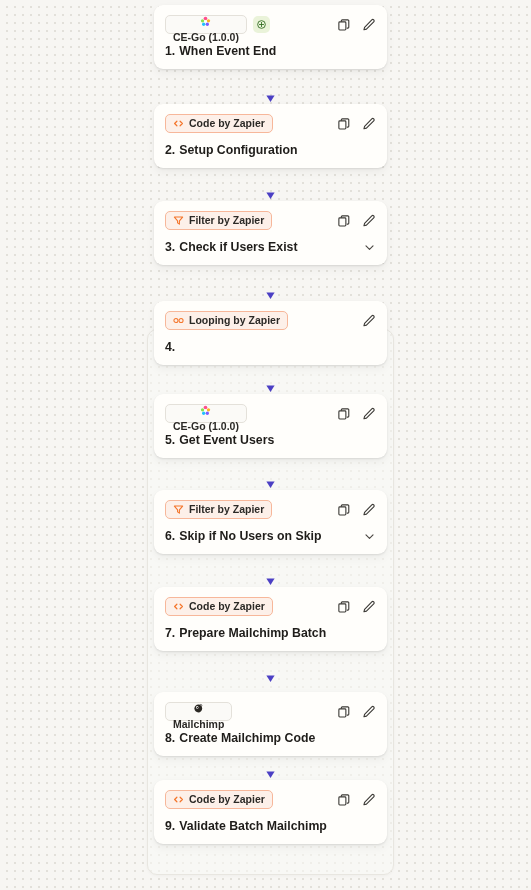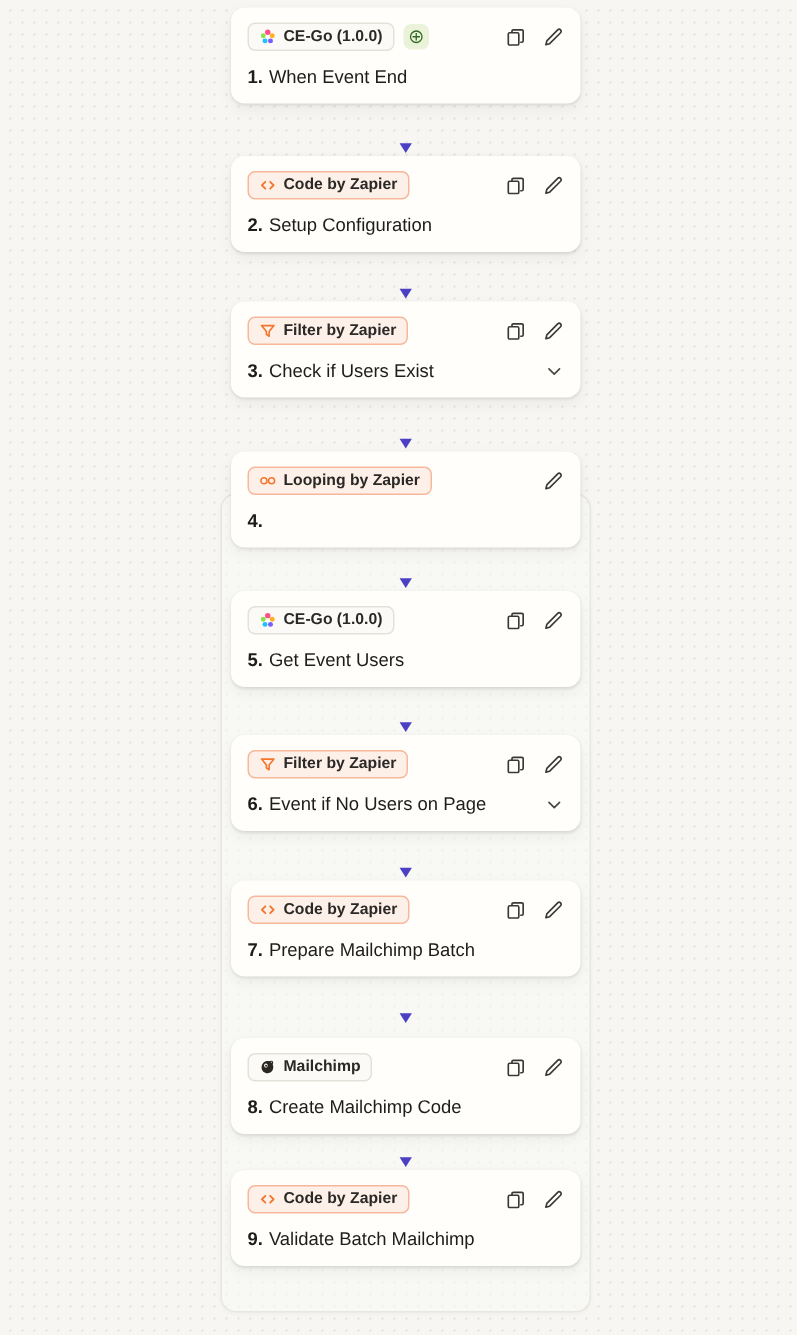--- a/index.html
+++ b/index.html
@@ -61,20 +61,21 @@
   }
   .badge.zapier {
     background: #fdf0e9;
     border: 1px solid #f7b79a;
     color: #2b2926;
   }
   .badge.app {
     background: #fbfaf7;
     border: 1px solid #e4e1da;
     color: #2b2926;
+    flex-direction: column;
   }
   .badge-icon {
     display: inline-flex;
     align-items: center;
     justify-content: center;
     width: 11px;
     height: 11px;
     flex: 0 0 11px;
   }
 
@@ -106,21 +107,21 @@
   }
 
   .node-title {
     margin-top: 10px;
     font-size: 12.3px;
     color: #1f1d1a;
     display: flex;
     align-items: center;
   }
   .node-title .num { font-weight: bold; margin-right: 4px; }
-  .node-title .txt { font-weight: normal; }
+  .node-title .txt { font-weight: bold; }
   .chevron {
     margin-left: auto;
     width: 13px;
     height: 13px;
     display: inline-flex;
     align-items: center;
     justify-content: center;
     color: #4a4742;
     cursor: pointer;
   }
@@ -425,21 +426,21 @@
           </span>
           <span class="icon-btn">
             <svg width="14" height="14" viewBox="0 0 24 24" fill="none" stroke="#3b3935" stroke-width="1.9" stroke-linecap="round" stroke-linejoin="round">
         <path d="M16.8 3.3a2.3 2.3 0 0 1 3.3 3.3L7.6 19.1l-4.3 1.1 1.1-4.3z"></path>
       </svg>
           </span>
         </span>
     </div>
     <div class="node-title">
       <span class="num">6.</span>
-      <span class="txt">Event if No Users on Page</span>
+      <span class="txt">Skip if No Users on Skip</span>
       <span class="chevron">
           <svg width="13" height="13" viewBox="0 0 24 24" fill="none" stroke="#4a4742" stroke-width="2.1" stroke-linecap="round" stroke-linejoin="round">
         <polyline points="5.5,9 12,15.5 18.5,9"></polyline>
       </svg>
         </span>
     </div>
     </div>
     <div class="node" style="top: 587px;">
     <div class="node-top">
       <span class="badge zapier">

